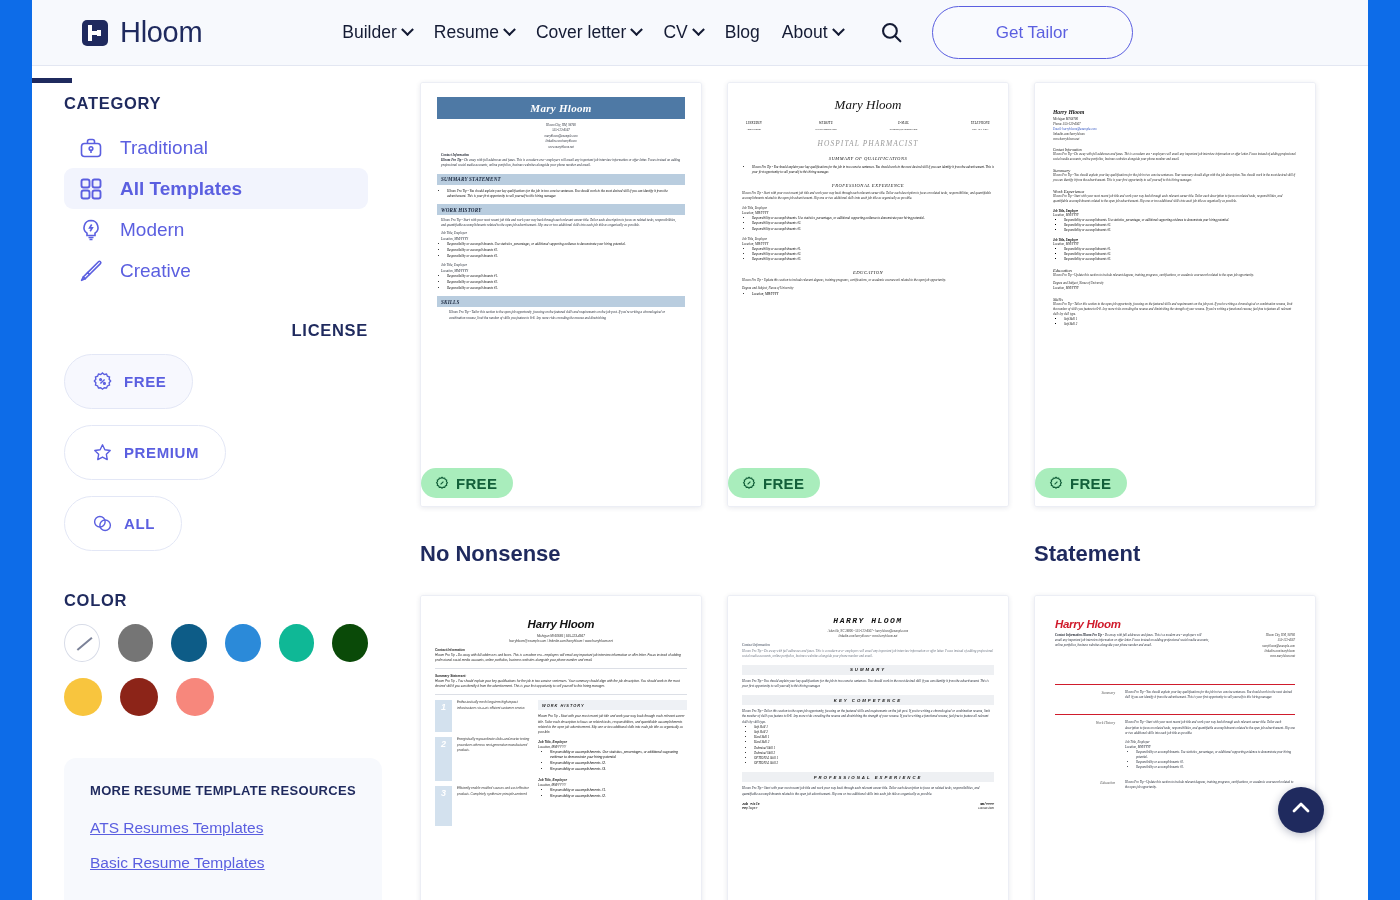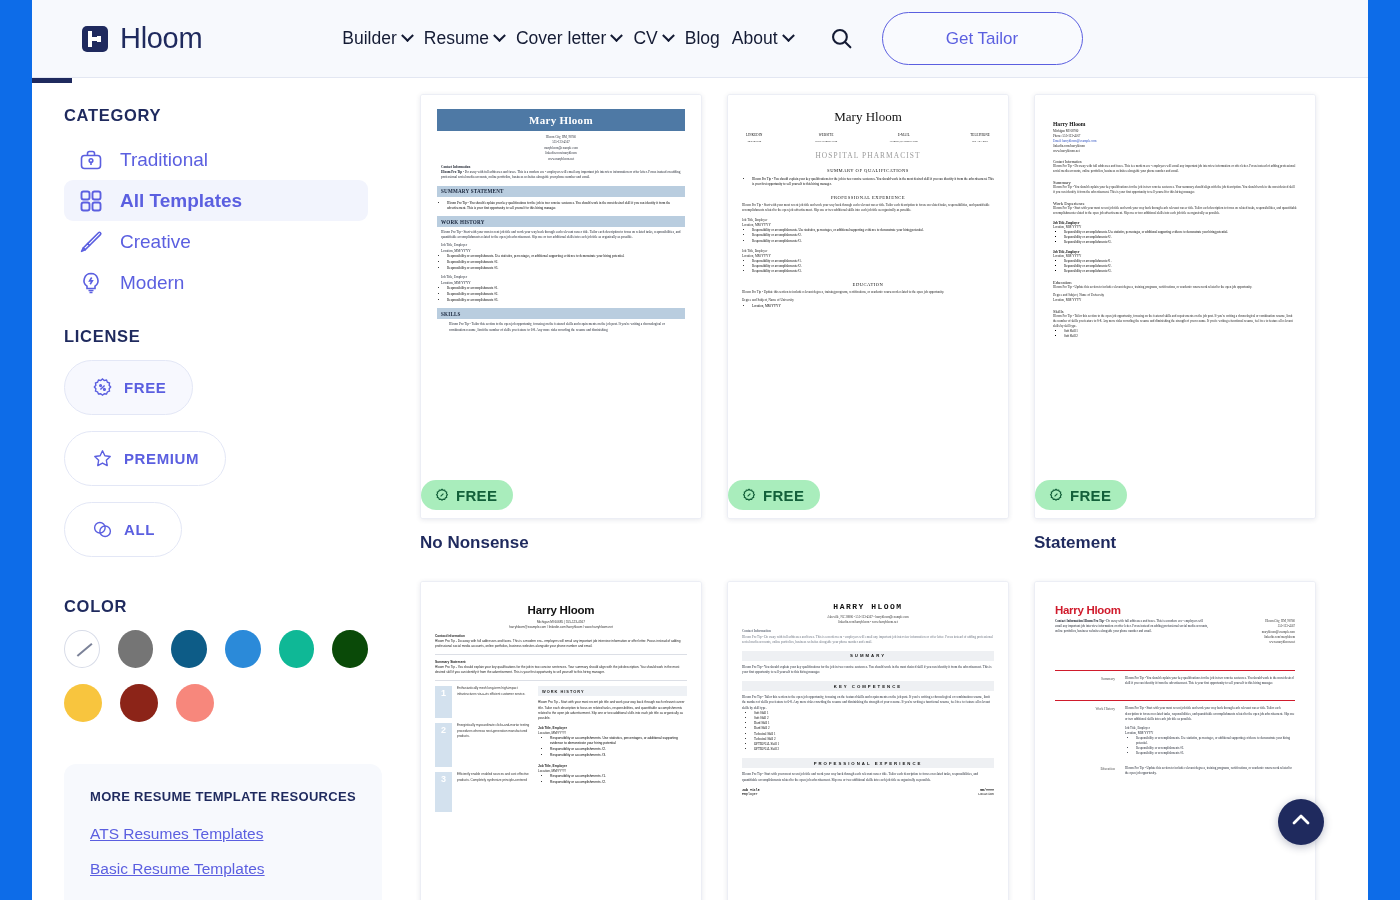--- a/index.html
+++ b/index.html
@@ -10,29 +10,29 @@
     font-family: "Liberation Sans", sans-serif;
     overflow: hidden;
   }
   #page {
     position: absolute; left: 32px; top: 0; width: 1336px; height: 900px;
     background: #ffffff; overflow: hidden;
   }
 
   
   #header {
-    position: relative; height: 78px; background: #f7f9fd;
+    position: relative; height: 66px; background: #f7f9fd;
     border-bottom: 1px solid #e3e7f2;
     display: flex; align-items: center;
   }
   .logo-wrap { display: flex; align-items: center; margin-left: 48px; gap: 10px; }
   .logo-mark { width: 30px; height: 30px; position: relative; }
   .logo-text { font-size: 29px; font-weight: 400; color: #1f2a5e; letter-spacing: -0.3px; }
 
-  #nav { display: flex; align-items: flex-start; gap: 12px; margin-left: 140px; }
+  #nav { display: flex; align-items: flex-start; gap: 22px; margin-left: 140px; }
   .nav-item {
     display: flex; align-items: center; gap: 6px;
     font-size: 17.5px; color: #141b34; cursor: pointer; white-space: nowrap;
   }
   .chev { display: inline-block; width: 9px; height: 9px;
     border-right: 2px solid #141b34; border-bottom: 2px solid #141b34;
     transform: rotate(45deg) translate(-2px,-2px); }
 
   #search-btn { margin-left: 36px; cursor: pointer; display:flex; align-items:center; }
   #cta {
@@ -58,21 +58,21 @@
     letter-spacing: 0.7px; margin-bottom: 14px;
   }
   .cat-item {
     display: flex; align-items: center; gap: 16px;
     height: 41px; padding: 0 14px; border-radius: 9px; cursor: pointer;
     color: #5b5fe0; font-size: 19px;
   }
   .cat-item.active { background: #f2f4fd; font-weight: bold; }
   .cat-ico { width: 26px; height: 26px; flex-shrink:0; display:flex; align-items:center; justify-content:center; }
 
-  #license-title { margin-top: 24px; }
+  #license-title { margin-top: 30px; text-align: right; }
   .lic-row { display: flex; gap: 16px; margin-top: 4px; flex-wrap: wrap; }
   .lic-btn {
     height: 55px; border-radius: 28px; border: 1.3px solid #e3e7f6;
     display: flex; align-items: center; gap: 11px; padding: 0 26px;
     color: #5b5fe0; font-size: 15px; font-weight: bold; letter-spacing: 0.6px;
     cursor: pointer; background: #ffffff;
   }
   .lic-btn.selected { background: #f7f8fe; }
   .lic-ico { width: 22px; height: 22px; display:flex; align-items:center; justify-content:center; flex-shrink:0;}
 
@@ -109,26 +109,26 @@
     overflow: hidden; position: relative; cursor: pointer;
   }
   .badge {
     position: absolute; left: 0px; bottom: -21px;
     background: #a9edbc; color: #13603a; height: 30px; border-radius: 15px;
     display: flex; align-items: center; gap: 7px; padding: 0 16px 0 13px;
     font-size: 15px; font-weight: bold; letter-spacing: .3px;
   }
   .badge-ico { width:15px; height:15px; display:flex; align-items:center; justify-content:center;}
   .card-title {
-    margin-top: 14px; font-size: 17px; font-weight: bold; color: #1f2a5e;
+    margin-top: 34px; font-size: 22px; font-weight: bold; color: #1f2a5e;
     cursor: pointer;
   }
 
   
-  .doc { position:absolute; inset:0; background:#fff; }
+  .doc { position:absolute; inset:0; background:#fff;font-style:italic; }
   .doc-pad { padding: 14px 16px; }
 
   
   .t1-name { background:#4e79a5; color:#fff; text-align:center;
     font-family:"Liberation Serif", serif; font-weight:bold; font-size:11px;
     padding:5px 0; letter-spacing:.3px; }
   .t1-contact { text-align:center; font-size:3.1px; line-height:1.75; color:#2a2f3a; margin-top:4px; font-family:"Liberation Serif", serif;}
   .t1-h { background:#b9cddf; font-family:"Liberation Serif", serif; font-weight:bold;
     font-size:5.1px; padding:2.5px 4px; color:#16233a; letter-spacing:.2px; margin-top:5px;}
   .t1-body { font-family:"Liberation Serif", serif; font-size:3.3px; line-height:1.58; color:#1c222e; padding:3px 4px;}
@@ -289,38 +289,38 @@
             <rect x="13.5" y="2.5" width="8" height="8" rx="2"></rect>
             <rect x="2.5" y="13.5" width="8" height="8" rx="2"></rect>
             <rect x="13.5" y="13.5" width="8" height="8" rx="2"></rect>
           </svg>
         </span>
         <span>All Templates</span>
       </div>
 
       <div class="cat-item">
         <span class="cat-ico">
+          <svg width="24" height="24" viewBox="0 0 24 24" fill="none" stroke="#5b5fe0" stroke-width="1.6">
+            <path d="M12 2.5a7 7 0 0 0-4 12.7v2.3h8v-2.3A7 7 0 0 0 12 2.5z"></path>
+            <path d="M9.5 19.5h5M10.5 21.5h3"></path>
+            <path d="M12.7 6.5 10.6 9.9h2.7l-2.1 3.3"></path>
+          </svg>
+        </span>
+        <span>Modern</span>
+      </div>
+
+      <div class="cat-item">
+        <span class="cat-ico">
           <svg width="24" height="24" viewBox="0 0 24 24" fill="none" stroke="#5b5fe0" stroke-width="1.6" stroke-linejoin="round">
             <path d="M19.5 2.7 8.6 13.6l1.9 1.9L21.4 4.6a1.3 1.3 0 0 0-1.9-1.9z"></path>
             <path d="M8.6 13.6 4.2 18l1.8 1.8 4.5-4.3z"></path>
             <path d="M4.2 18 2.6 21.4l3.4-1.6z"></path>
           </svg>
         </span>
         <span>Creative</span>
-      </div>
-
-      <div class="cat-item">
-        <span class="cat-ico">
-          <svg width="24" height="24" viewBox="0 0 24 24" fill="none" stroke="#5b5fe0" stroke-width="1.6">
-            <path d="M12 2.5a7 7 0 0 0-4 12.7v2.3h8v-2.3A7 7 0 0 0 12 2.5z"></path>
-            <path d="M9.5 19.5h5M10.5 21.5h3"></path>
-            <path d="M12.7 6.5 10.6 9.9h2.7l-2.1 3.3"></path>
-          </svg>
-        </span>
-        <span>Modern</span>
       </div>
 
       <div class="sec-title" id="license-title">LICENSE</div>
       <div class="lic-row">
         <div class="lic-btn selected">
           <span class="lic-ico">
             <svg width="21" height="21" viewBox="0 0 24 24" fill="none" stroke="#5b5fe0" stroke-width="1.6">
               <path d="M12 2.2l2 1.7 2.6-.4 1 2.4 2.4 1-.4 2.6 1.7 2-1.7 2 .4 2.6-2.4 1-1 2.4-2.6-.4-2 1.7-2-1.7-2.6.4-1-2.4-2.4-1 .4-2.6-1.7-2 1.7-2-.4-2.6 2.4-1 1-2.4 2.6.4z"></path>
               <path d="M9.6 14.4 14.4 9.6"></path>
                 <circle cx="9.8" cy="9.8" r="1"></circle>

